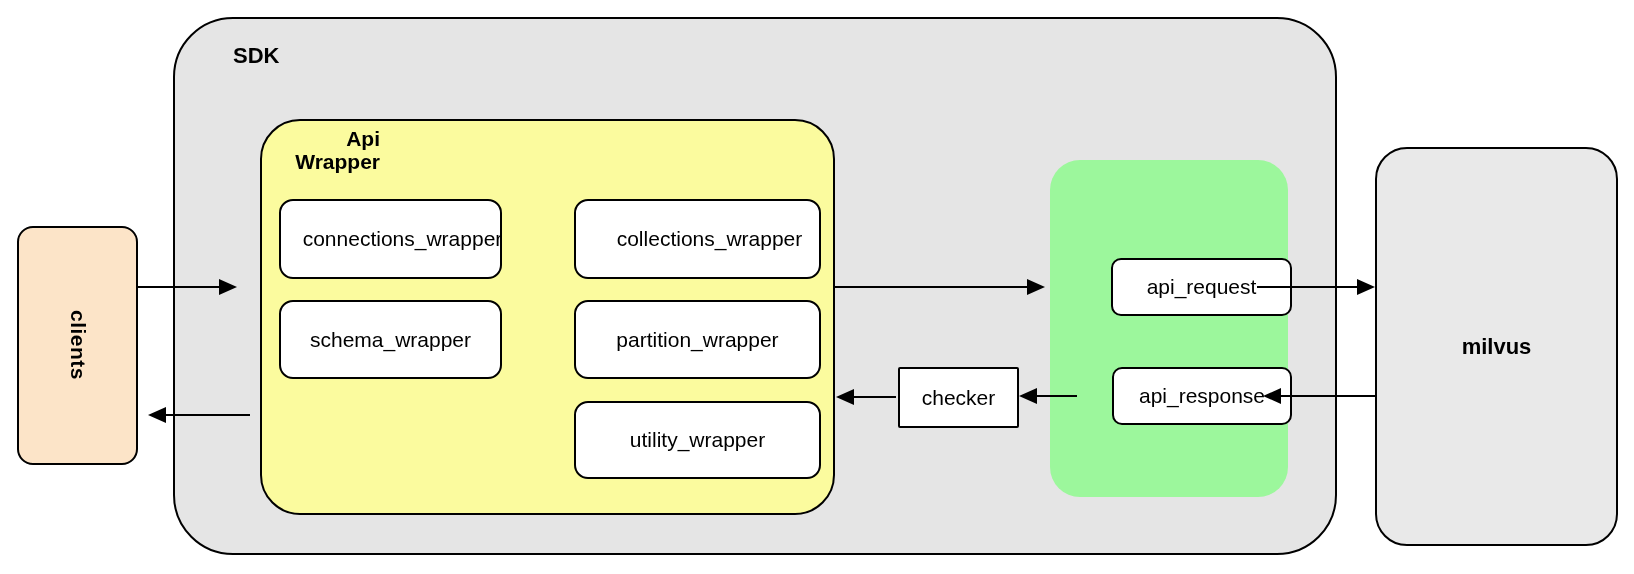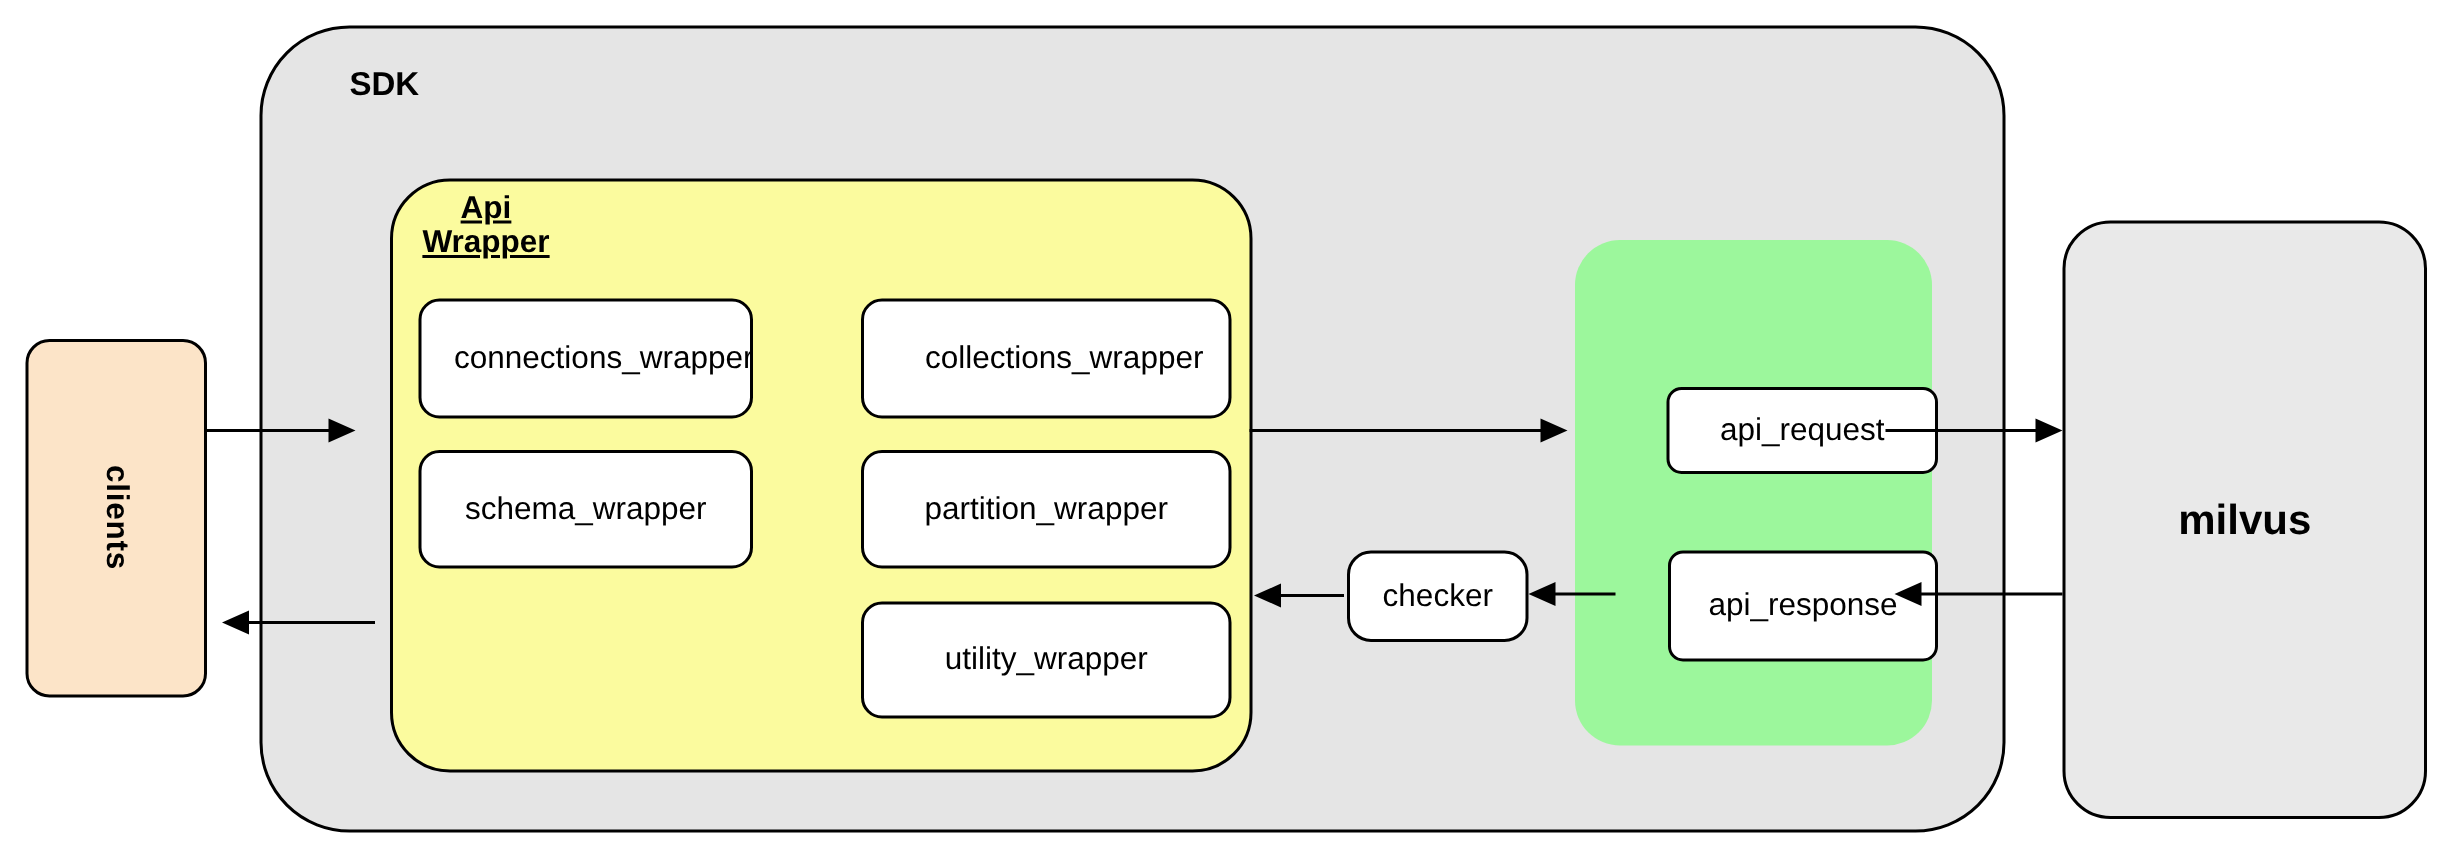--- a/index.html
+++ b/index.html
@@ -45,22 +45,21 @@
   
   .api-wrapper {
     left: 85px; top: 100px; width: 575px; height: 396px;
     border-radius: 40px;
   }
   .section-label {
     position: absolute;
     font-weight: bold;
     font-size: 21px;
     line-height: 1.1;
-    text-align: center;
-    text-decoration: underline;
+    text-align: right;
   }
   .api-wrapper .section-label { left: 6px; top: 6px; width: 112px; }
   .node {
     position: absolute;
     background: #ffffff;
     border: 2px solid #000;
     display: flex; align-items: center; justify-content: center;
     font-size: 21px;
     text-align: center;
   }
@@ -72,33 +71,33 @@
   .row3 { top: 280px; height: 78px; }
   
   .api-gateway {
     left: 875px; top: 141px; width: 238px; height: 337px;
     border: none;
     border-radius: 30px;
   }
   .api-gateway .section-label { left: 8px; top: 13px; width: 118px; }
   .gw-node { border-radius: 10px; margin-left: 33px; }
   .gw-request  { left: 28px; top: 98px;  width: 181px; height: 58px; }
-  .gw-response { left: 29px; top: 207px; width: 180px; height: 74px; }
+  .gw-response { left: 29px; top: 207px; width: 180px; height: 58px; }
   
   .checker {
     left: 723px; top: 348px; width: 121px; height: 61px;
-    border-radius: 16px;
+    border-radius: 2px;
   }
   
   .milvus {
     left: 1375px; top: 147px; width: 243px; height: 399px;
     border-radius: 32px;
     display: flex; align-items: center; justify-content: center;
     font-weight: bold;
-    font-size: 28px;
+    font-size: 22px;
   }
   
   .arrow {
     position: absolute;
     height: 16px;
     z-index: 10;
   }
   .arrow .line {
     position: absolute;
     top: 7px; height: 2px;

